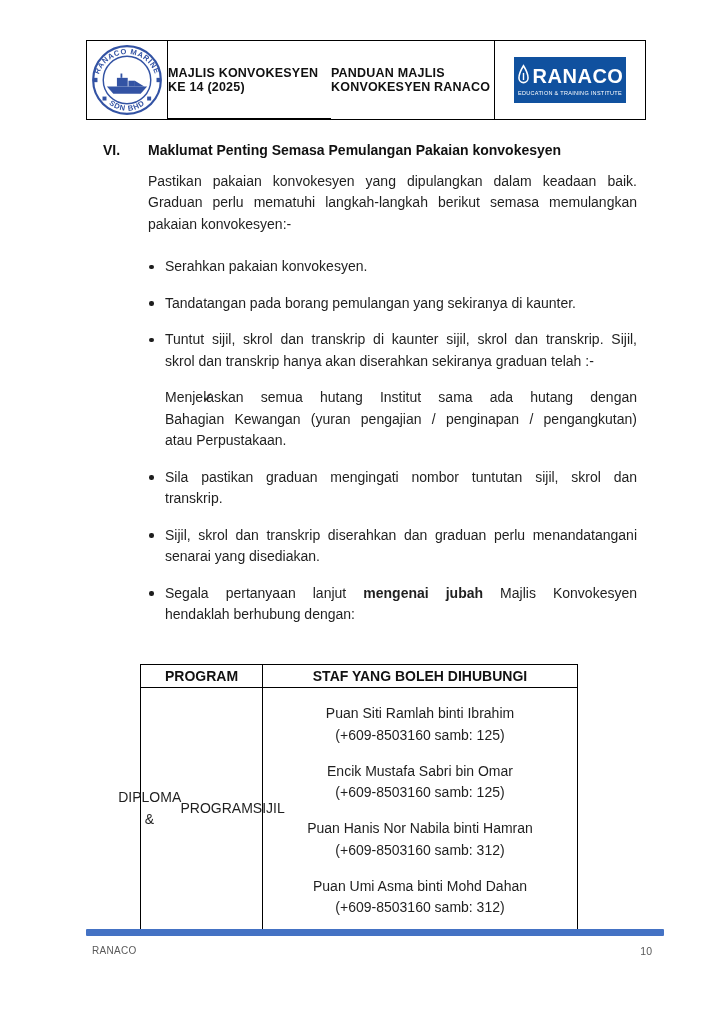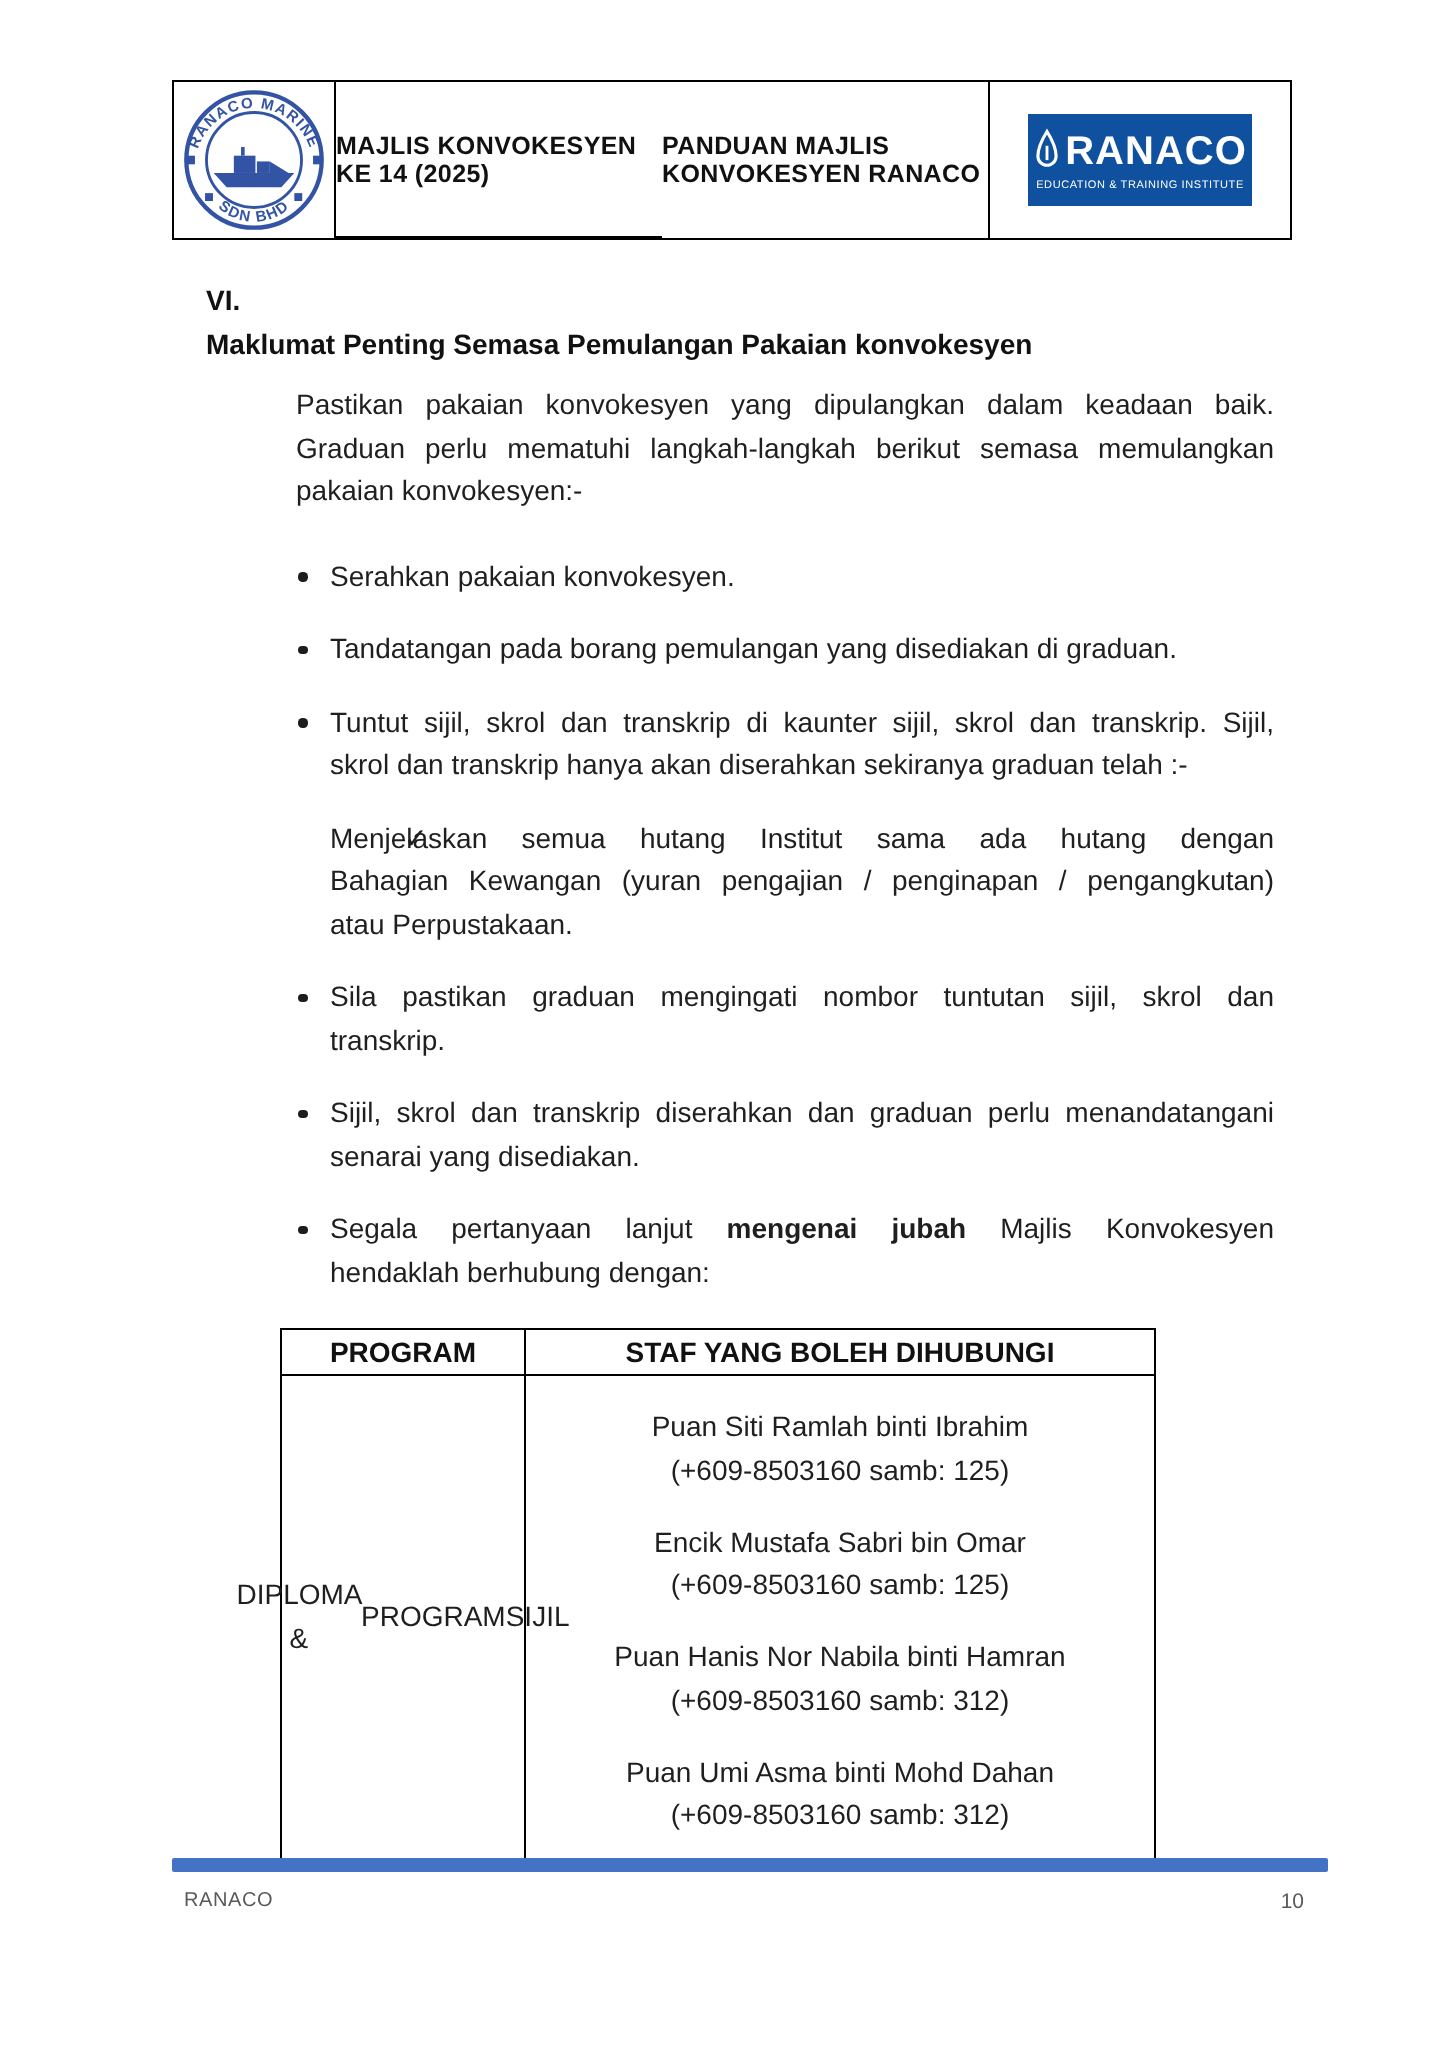--- a/index.html
+++ b/index.html
@@ -16,21 +16,21 @@
   .ht-mid-row.first{border-bottom:1.2px solid #000;}
   .ht-right{width:150px;border-left:1.2px solid #000;display:flex;align-items:center;justify-content:center;}
   .ranaco-logo{width:112px;height:46px;background:#10519f;display:flex;flex-direction:column;
                align-items:center;justify-content:center;box-sizing:border-box;padding:2px 3px;}
   .logo-row{display:flex;align-items:center;gap:3px;line-height:1;}
   .wordmark{color:#fff;font-weight:bold;font-size:20px;letter-spacing:.5px;line-height:1;}
   .tagline{color:#fff;font-size:5.5px;letter-spacing:.3px;white-space:nowrap;margin-top:2.5px;}
 
   
   .content{position:absolute;left:103px;top:140px;width:534px;font-size:14px;line-height:21.5px;}
-  .heading-row{display:flex;font-weight:bold;color:#111;flex-direction:column;}
+  .heading-row{display:flex;font-weight:bold;color:#111;}
   .sec-num{width:45px;}
   .section-heading{flex:1;}
   .intro{margin:9px 0 0 45px;width:489px;}
   .jline{text-align:justify;text-align-last:justify;}
   .jlast{text-align:left;}
   ul.blist{list-style:none;margin:21px 0 0 0;padding:0;}
   ul.blist li{position:relative;padding-left:62px;margin-top:15px;box-sizing:border-box;}
   ul.blist li:first-child{margin-top:17px;}
   li.bullet::before{content:"";position:absolute;left:46px;top:8.5px;width:4.5px;height:4.5px;
                     border-radius:50%;background:#1d1d1d;}
@@ -115,21 +115,21 @@
       <div class="jline">Pastikan pakaian konvokesyen yang dipulangkan dalam keadaan baik.</div>
       <div class="jline">Graduan perlu mematuhi langkah-langkah berikut semasa memulangkan</div>
       <div class="jlast">pakaian konvokesyen:-</div>
     </div>
 
     <ul class="blist">
       <li class="bullet">
         <div class="jlast">Serahkan pakaian konvokesyen.</div>
       </li>
       <li class="bullet">
-        <div class="jlast">Tandatangan pada borang pemulangan yang disediakan di graduan.</div>
+        <div class="jlast">Tandatangan pada borang pemulangan yang sekiranya di kaunter.</div>
       </li>
       <li class="bullet">
         <div class="jline">Tuntut sijil, skrol dan transkrip di kaunter sijil, skrol dan transkrip. Sijil,</div>
         <div class="jlast">skrol dan transkrip hanya akan diserahkan sekiranya graduan telah :-</div>
       </li>
       <li class="check">
         <span class="check-icon">✓</span>
         <div class="jline">Menjelaskan semua hutang Institut sama ada hutang dengan</div>
         <div class="jline">Bahagian Kewangan (yuran pengajian / penginapan / pengangkutan)</div>
         <div class="jlast">atau Perpustakaan.</div>

